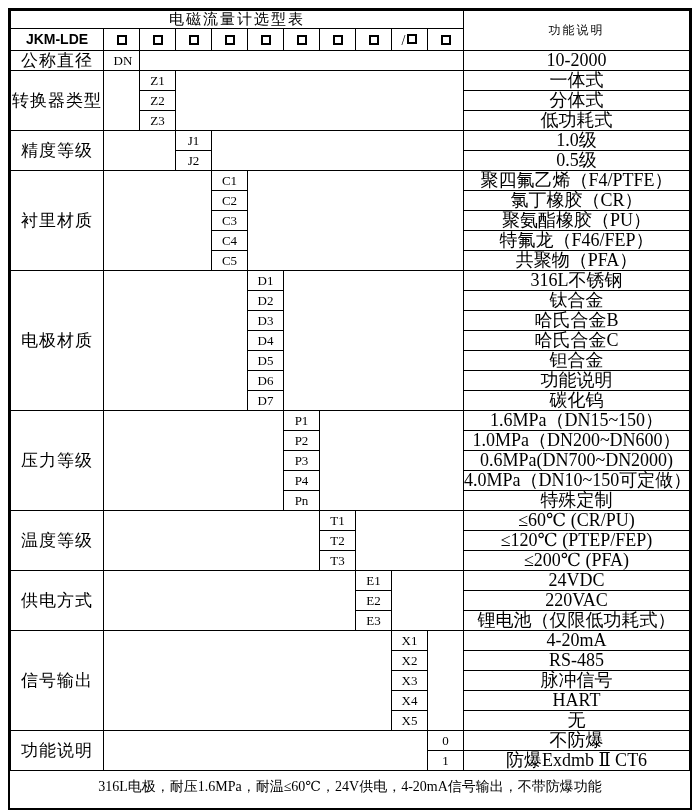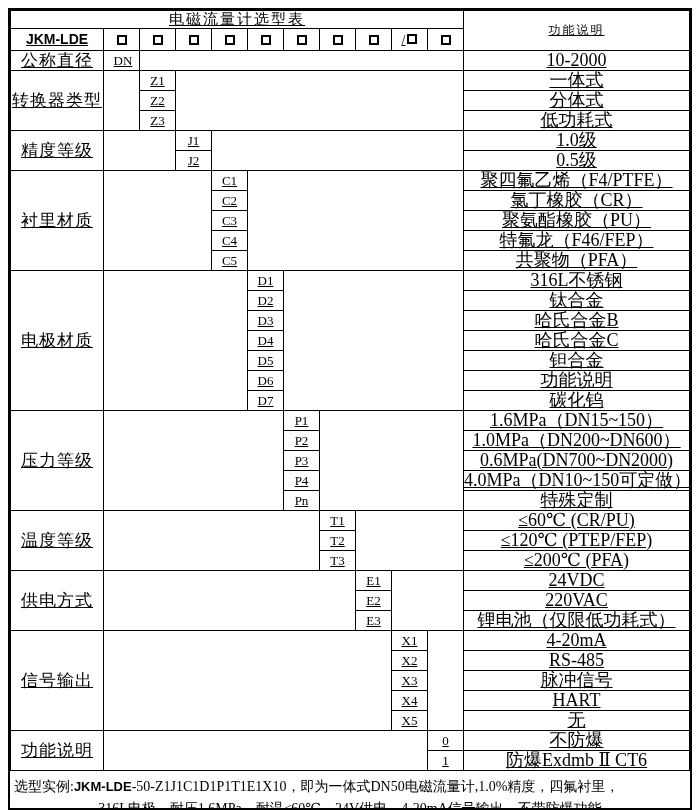--- a/index.html
+++ b/index.html
@@ -8,21 +8,21 @@
     position: relative;
     font-family: "Liberation Serif", "DejaVu Serif", serif;
     color: #000000;
   }
   .sheet {
     position: absolute; left: 8px; top: 8px;
     width: 684px; height: 802px;
     border: 2px solid #000; background: #fff;
     overflow: hidden;
   }
-  table.grid { border-collapse: collapse; width: 100%; table-layout: fixed; text-decoration: underline; }
+  table.grid { border-collapse: collapse; width: 100%; table-layout: fixed; }
   table.grid td {
     border: 1px solid #000;
     padding: 0; text-align: center;
     overflow: hidden; white-space: nowrap;
     height: 19px; line-height: 19px;
   }
   tr.r-title td { height: 17px; line-height: 17px; }
   td.title { font-size: 15px; letter-spacing: 2px; }
   td.fh { font-size: 12px; letter-spacing: 2px; }
   td.model {
@@ -252,17 +252,16 @@
           <td class="desc">不防爆</td>
         </tr>
         <tr>
           <td class="code">1</td>
           <td class="desc">防爆Exdmb Ⅱ CT6</td>
         </tr>
       </tbody>
   </table>
 
   <div class="example">
-    <div class="ex-line1"><span>选型实例:</span><b>JKM-LDE</b><span>-50-Z1J1C1D1P1T1E1X10，即为一体式DN50电磁流量计,1.0%精度，四氟衬里，</span></div>
     <div class="ex-line2">316L电极，耐压1.6MPa，耐温≤60℃，24V供电，4-20mA信号输出，不带防爆功能</div>
   </div>
 
 </div>
 
 </body></html>

